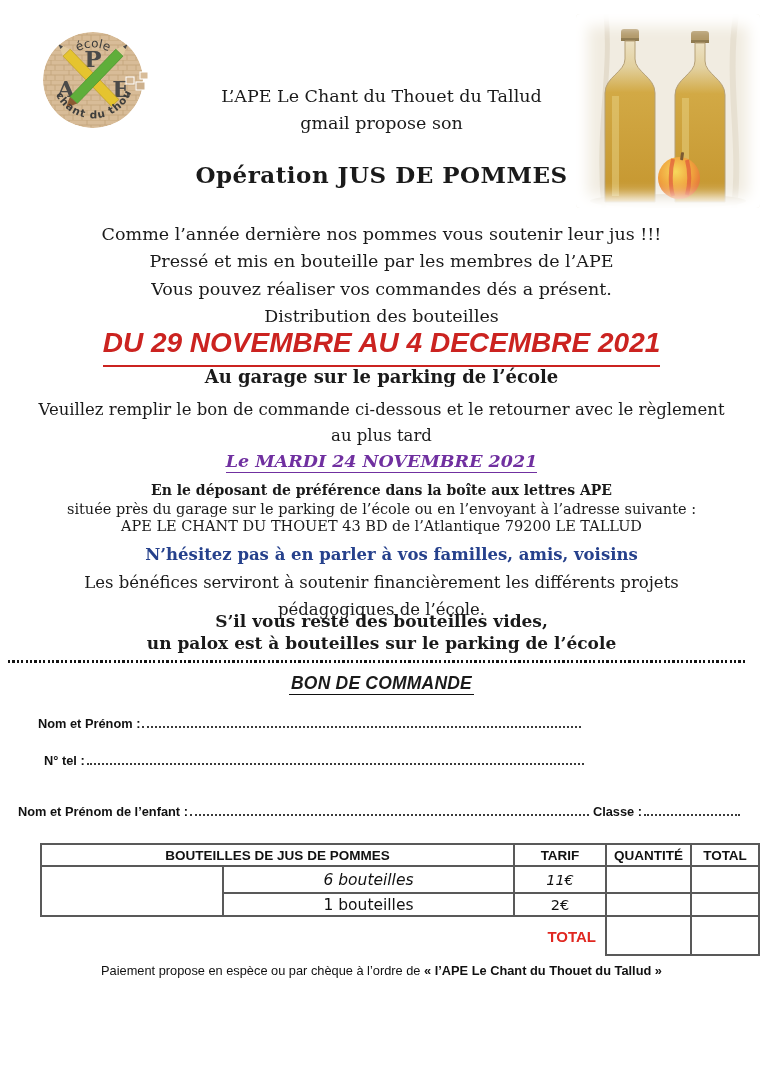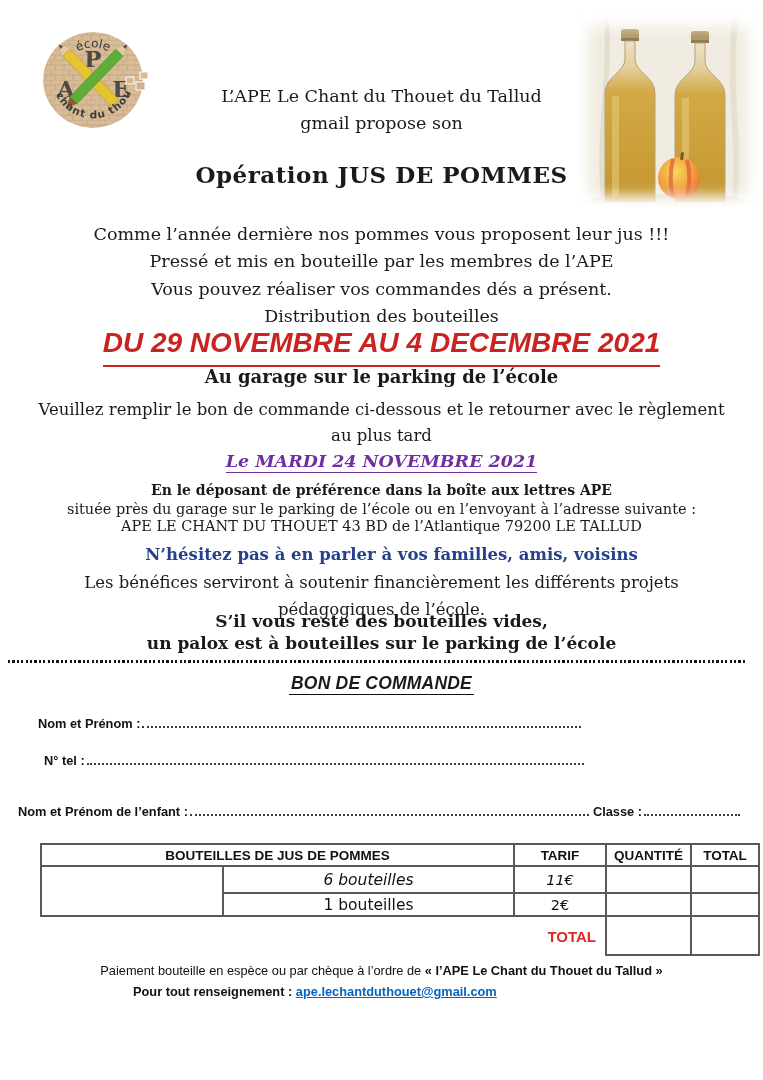--- a/index.html
+++ b/index.html
@@ -181,21 +181,21 @@
       </g>
     </svg>
     <div class="veil"></div>
   </div>
 
   <div class="abs h-line1">L’APE Le Chant du Thouet du Tallud</div>
   <div class="abs h-line2">gmail propose son</div>
   <div class="abs title">Opération JUS DE POMMES</div>
 
   <div class="abs intro">
-    <div>Comme l’année dernière nos pommes vous proposent leur jus !!!</div>
+    <div>Comme l’année dernière nos pommes vous soutenir leur jus !!!</div>
     <div>Pressé et mis en bouteille par les membres de l’APE</div>
     <div>Vous pouvez réaliser vos commandes dés a présent.</div>
     <div>Distribution des bouteilles</div>
   </div>
 
   <div class="abs date-banner"><span>DU 29 NOVEMBRE AU 4 DECEMBRE 2021</span></div>
   <div class="abs place">Au garage sur le parking de l’école</div>
 
   <p class="abs return-note">Veuillez remplir le bon de commande ci-dessous et le retourner avec le règlement au plus tard</p>
   <div class="abs deadline"><span>Le MARDI 24 NOVEMBRE 2021</span></div>
@@ -249,19 +249,16 @@
     </tr>
     <tr class="total-row">
       <td colspan="3" class="no-border">TOTAL</td>
       <td class="c4"></td>
       <td class="c5"></td>
     </tr>
   </tbody>
     </table>
 
   <div class="abs footer1">
-    <span>Paiement bouteille en espèce ou par chèque à l’ordre de </span><b>« l’APE Le Chant du Thouet du Tallud »</b>
-  </div>
-  <div class="footer2">
-    <span>Pour tout renseignement : </span><span class="email-link">ape.lechantduthouet@gmail.com</span>
+    <span>Paiement propose en espèce ou par chèque à l’ordre de </span><b>« l’APE Le Chant du Thouet du Tallud »</b>
   </div>
 
 </div>
 
 </body></html>

